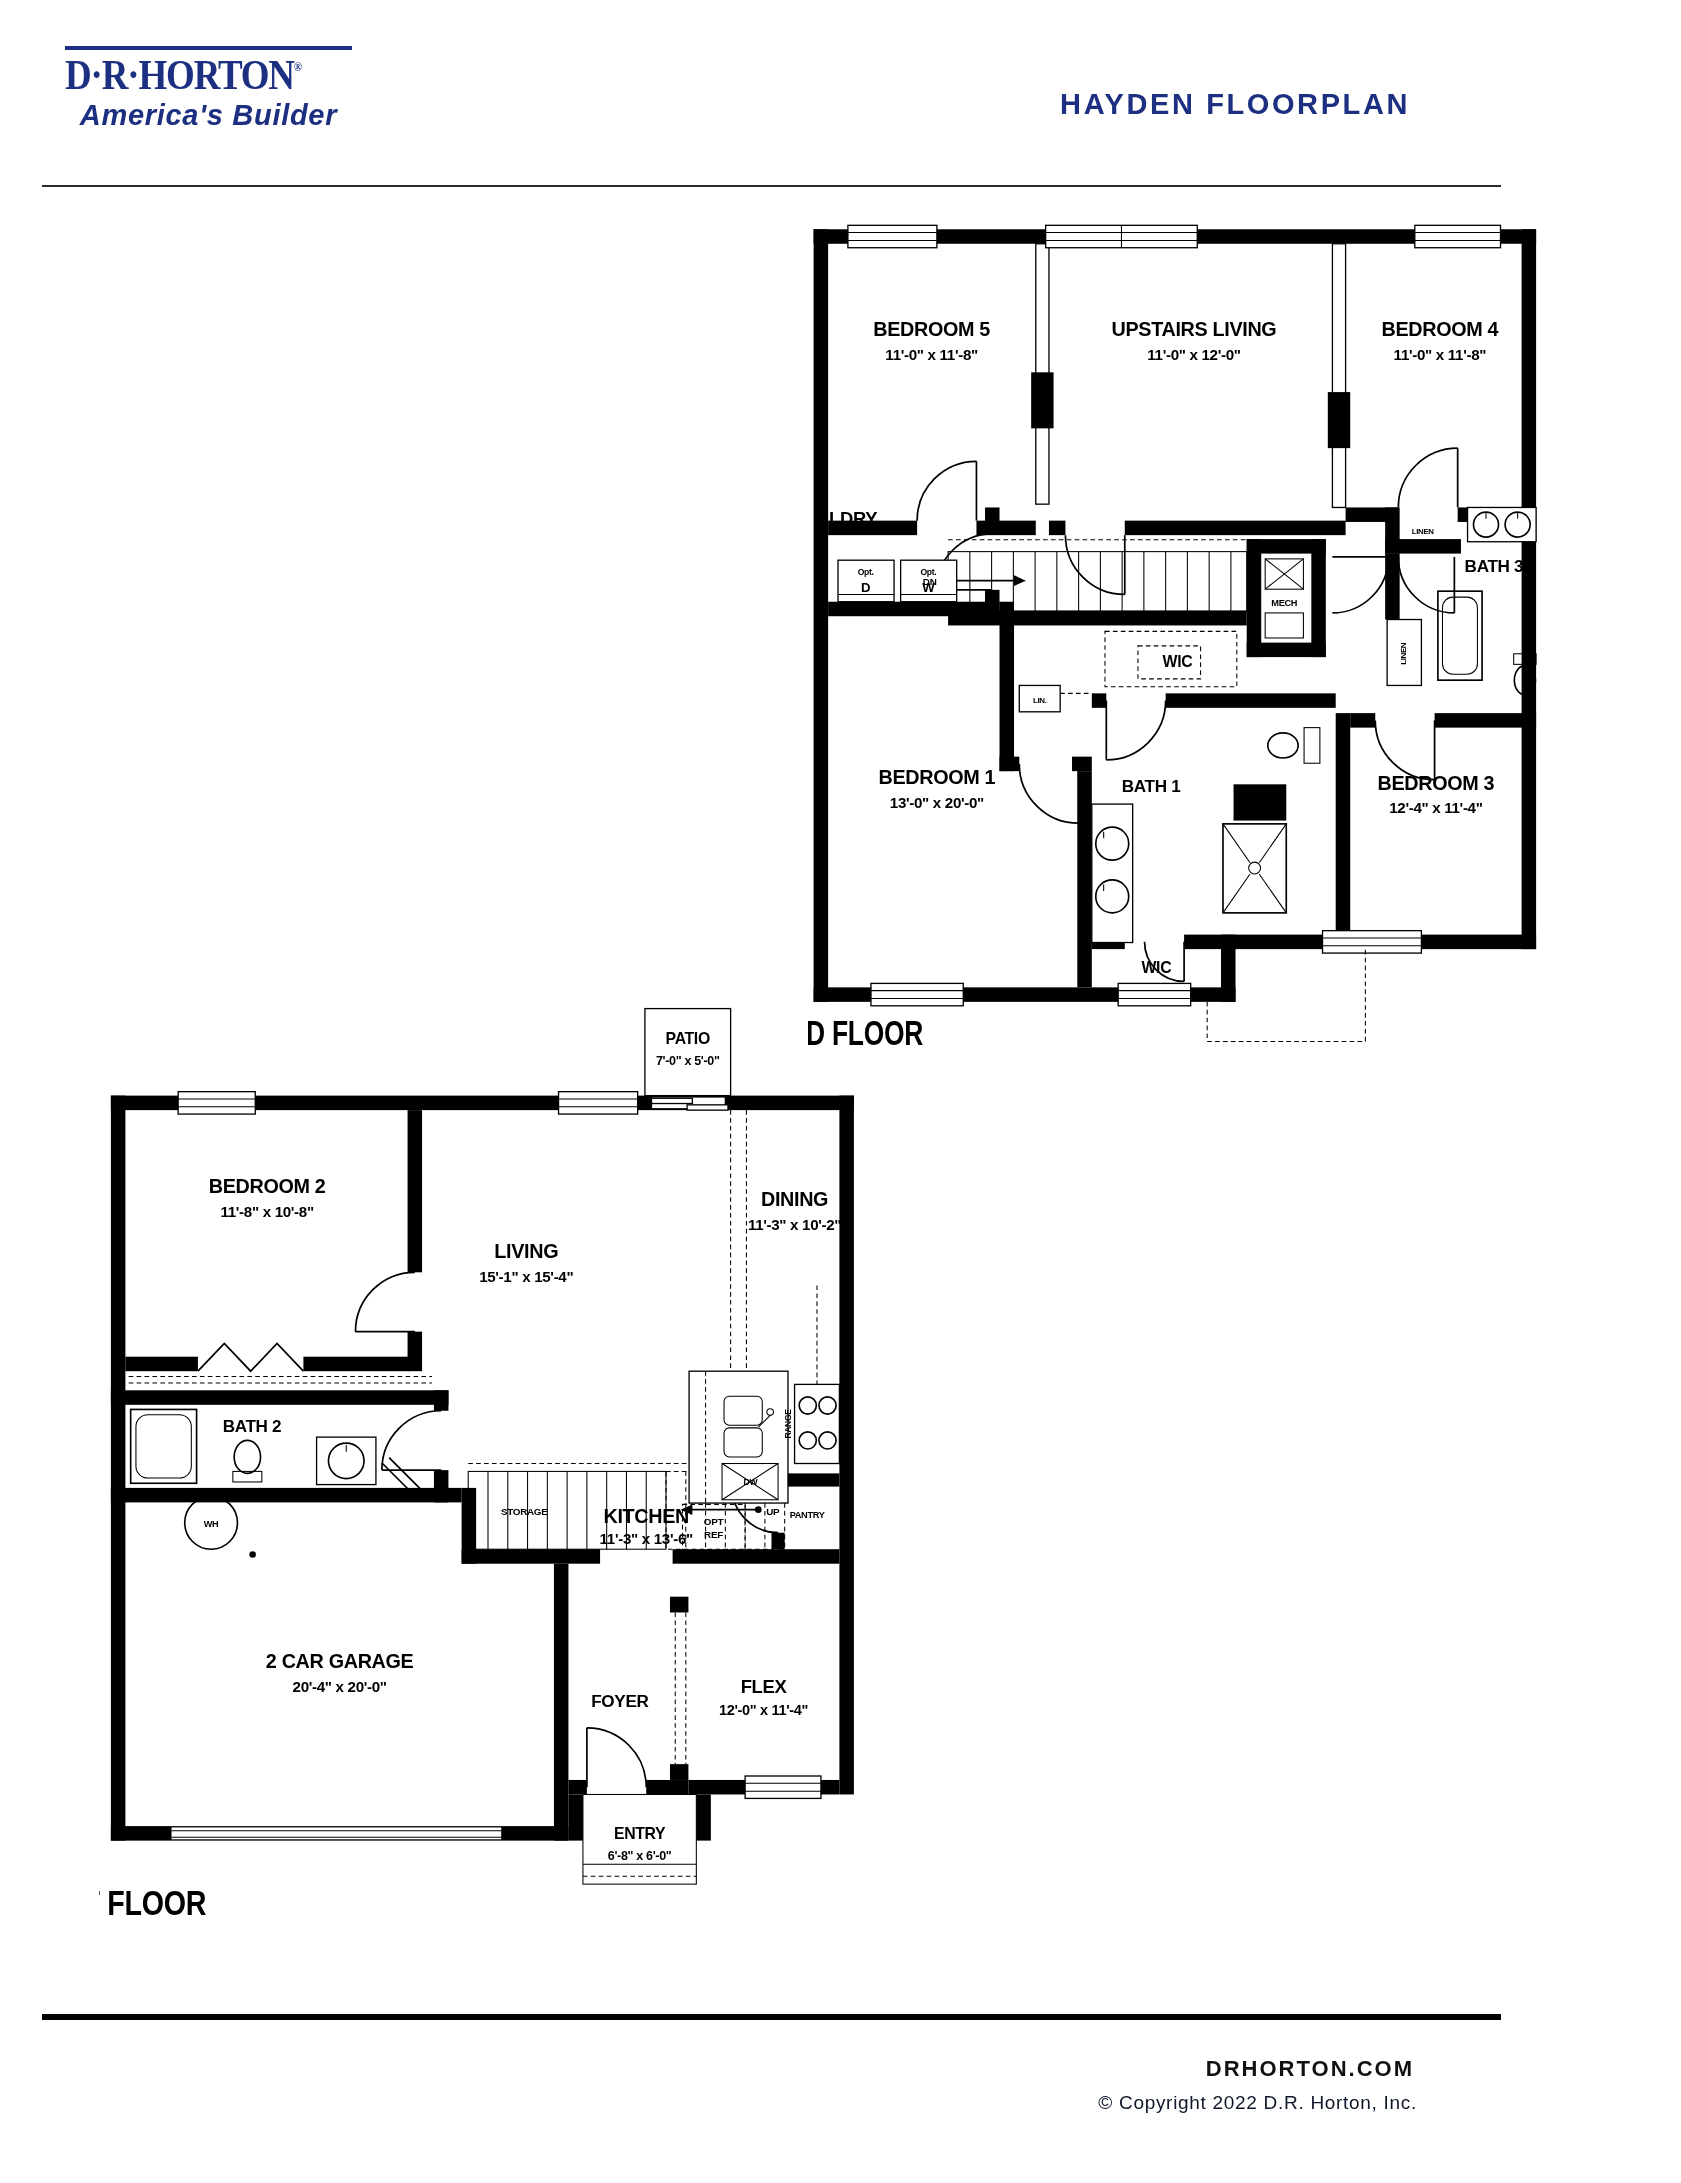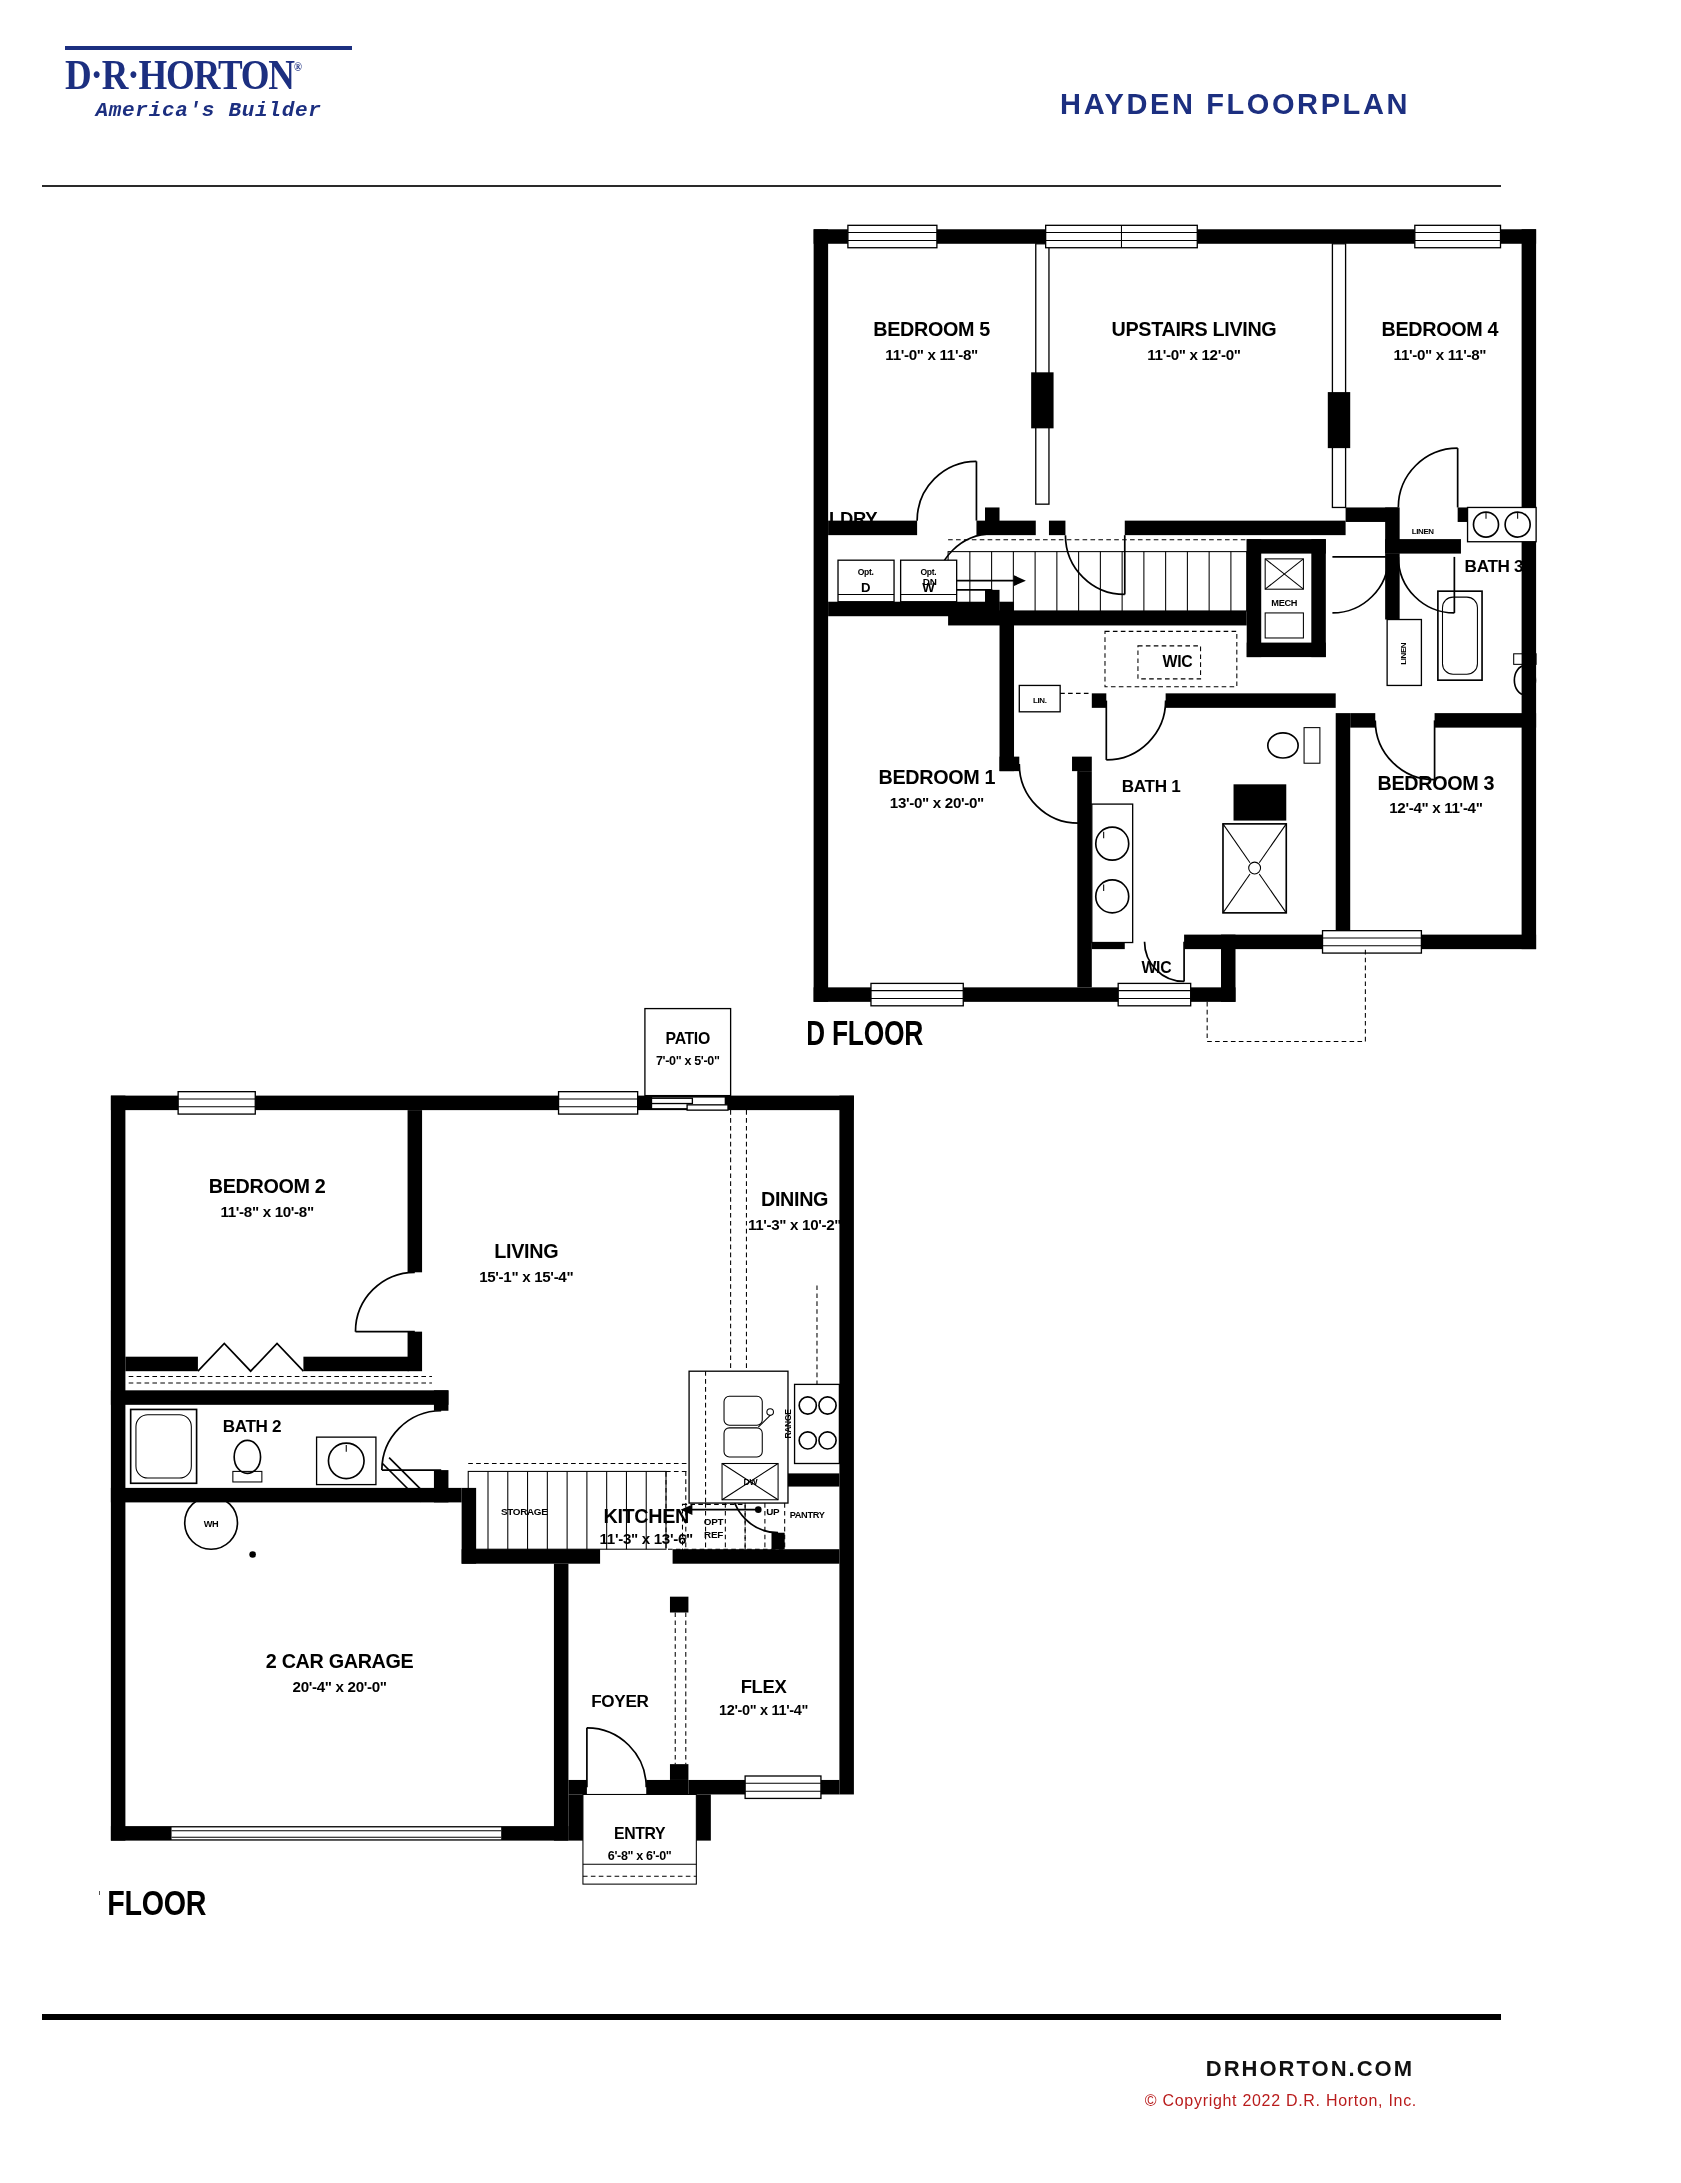--- a/index.html
+++ b/index.html
@@ -4,29 +4,29 @@
 <style>
   html,body{margin:0;padding:0;background:#fff;}
   #page{position:relative;width:1541px;height:2183px;background:#fff;overflow:hidden;
         font-family:"Liberation Sans","DejaVu Sans",sans-serif;}
   
   .logo{position:absolute;left:65px;top:46px;width:287px;color:#1c2f80;}
   .logo-rule{height:4px;background:#1c2f80;margin-bottom:4px;}
   .logo-brand{font-family:"Liberation Serif","DejaVu Serif",serif;font-weight:bold;font-size:42px;
               letter-spacing:-1.3px;transform:scaleX(.88);transform-origin:left center;white-space:nowrap;line-height:1;}
   .logo-brand sup{font-size:12px;vertical-align:18.5px;letter-spacing:0;}
-  .logo-tagline{font-family:Liberation Mono, monospace;font-style:italic;font-weight:bold;
-                font-size:21px;text-align:center;margin-top:2.6px;letter-spacing:0.7px;}
+  .logo-tagline{font-family:Liberation Sans, sans-serif;font-style:italic;font-weight:bold;
+                font-size:29px;text-align:center;margin-top:2.6px;letter-spacing:0.7px;}
   .plan-title{position:absolute;top:88px;right:131px;font-weight:bold;font-size:29px;
               letter-spacing:2.6px;color:#1c2f80;}
   .hrule{position:absolute;left:42px;right:40px;height:2px;background:#2a2a2a;}
   
   .frule{position:absolute;left:42px;right:40px;height:6px;background:#000;}
   .site{position:absolute;right:127px;top:2056px;font-weight:bold;font-size:22px;letter-spacing:2px;color:#111;}
-  .copy{position:absolute;right:124px;top:2092px;font-size:16px;color:#b91c1c;letter-spacing:0.7px;}
+  .copy{position:absolute;right:124px;top:2092px;font-size:19px;color:#0f172a;letter-spacing:0.7px;}
   
   svg.plan{position:absolute;}
   svg.plan text{font-family:"Liberation Sans","DejaVu Sans",sans-serif;fill:#000;
                 text-anchor:middle;font-weight:bold;letter-spacing:-.5px;}
   .w{fill:#000;stroke:none;}           
   .fx{fill:none;stroke:#000;stroke-width:2.5;}     
   .fx2{fill:#fff;stroke:#000;stroke-width:2;}
   .thin{fill:none;stroke:#000;stroke-width:1.6;}
   .dash{fill:none;stroke:#000;stroke-width:1.6;stroke-dasharray:7 5;}
   .door{fill:none;stroke:#000;stroke-width:2.6;}

